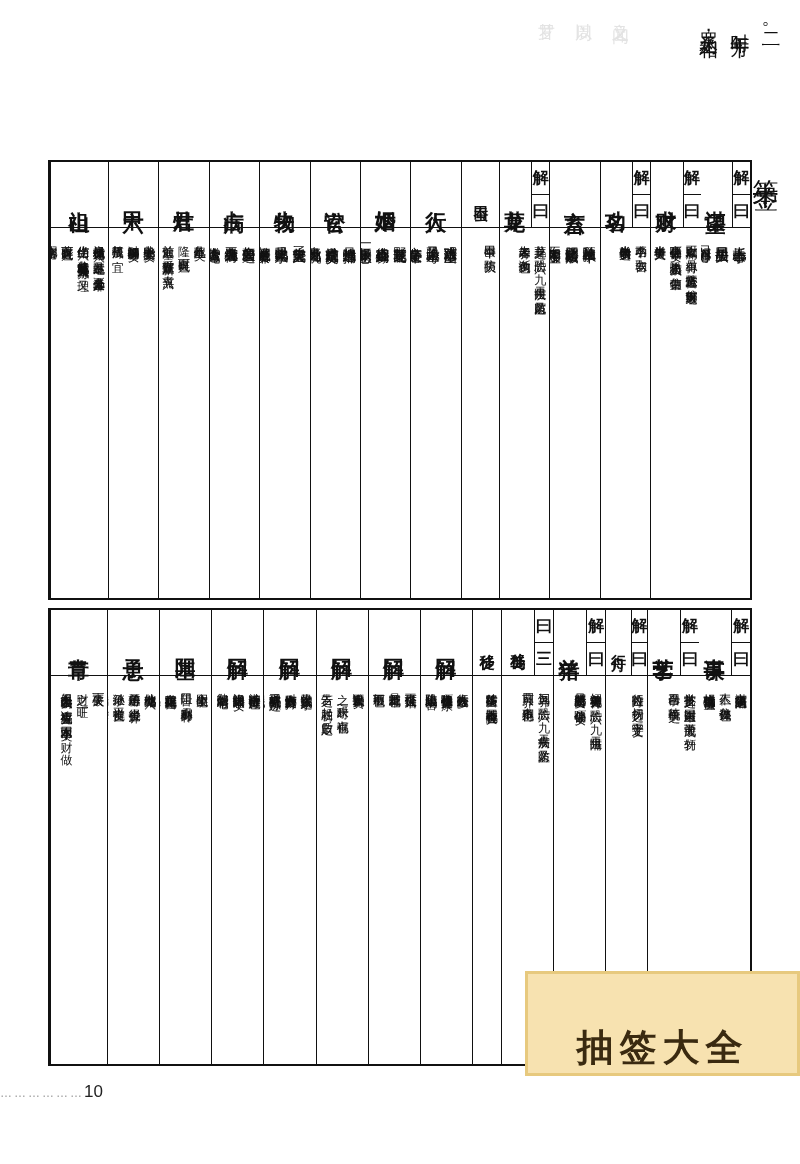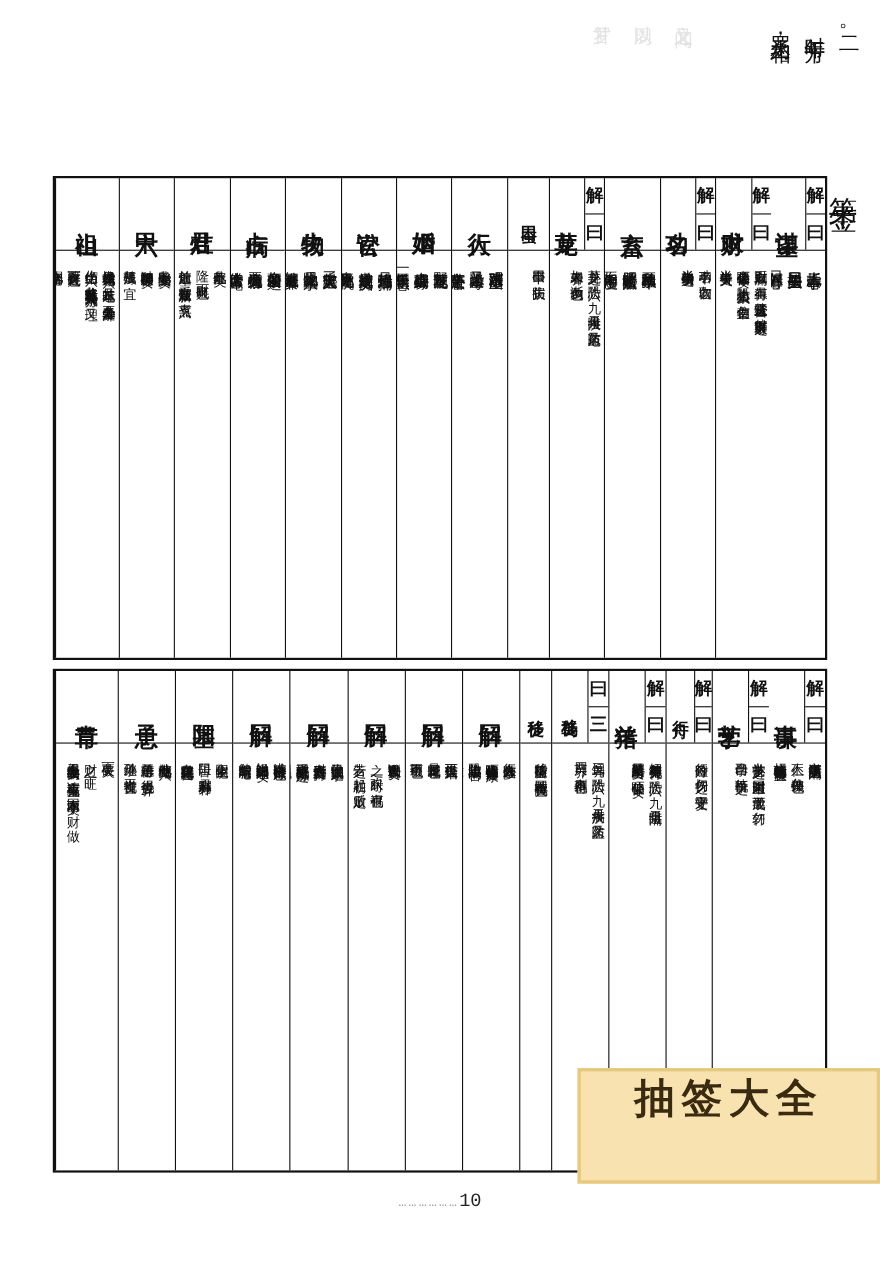--- a/index.html
+++ b/index.html
@@ -135,36 +135,36 @@
     letter-spacing:0.5px;
     white-space:nowrap;
   }
   .col-body .line.small { font-size:12px; }
 
   
   .pageno {
     position:absolute;
     left:0; right:0;
     bottom:62px;
-    text-align:center;
-    font-family:Liberation Mono, monospace;
+    text-align:left;
+    font-family:Liberation Sans, sans-serif;
     font-size:17px;
     color:#222;
   }
   .pageno .dots { letter-spacing:2px; color:#999; font-size:12px; }
 
   
   .badge {
     position:absolute;
     right:0; bottom:88px;
     width:275px; height:105px;
     background:#f7e2b0;
     border:3px solid #e7c97e;
     box-sizing:border-box;
-    display:flex; align-items:flex-start; justify-content:center;
+    display:flex; align-items:flex-end; justify-content:center;
   }
   .badge span {
     font-family:"DejaVu Serif", serif;
     font-weight:bold;
     font-size:37px;
     letter-spacing:6px;
     color:#3a2a10;
   }
 </style>
 </head>

